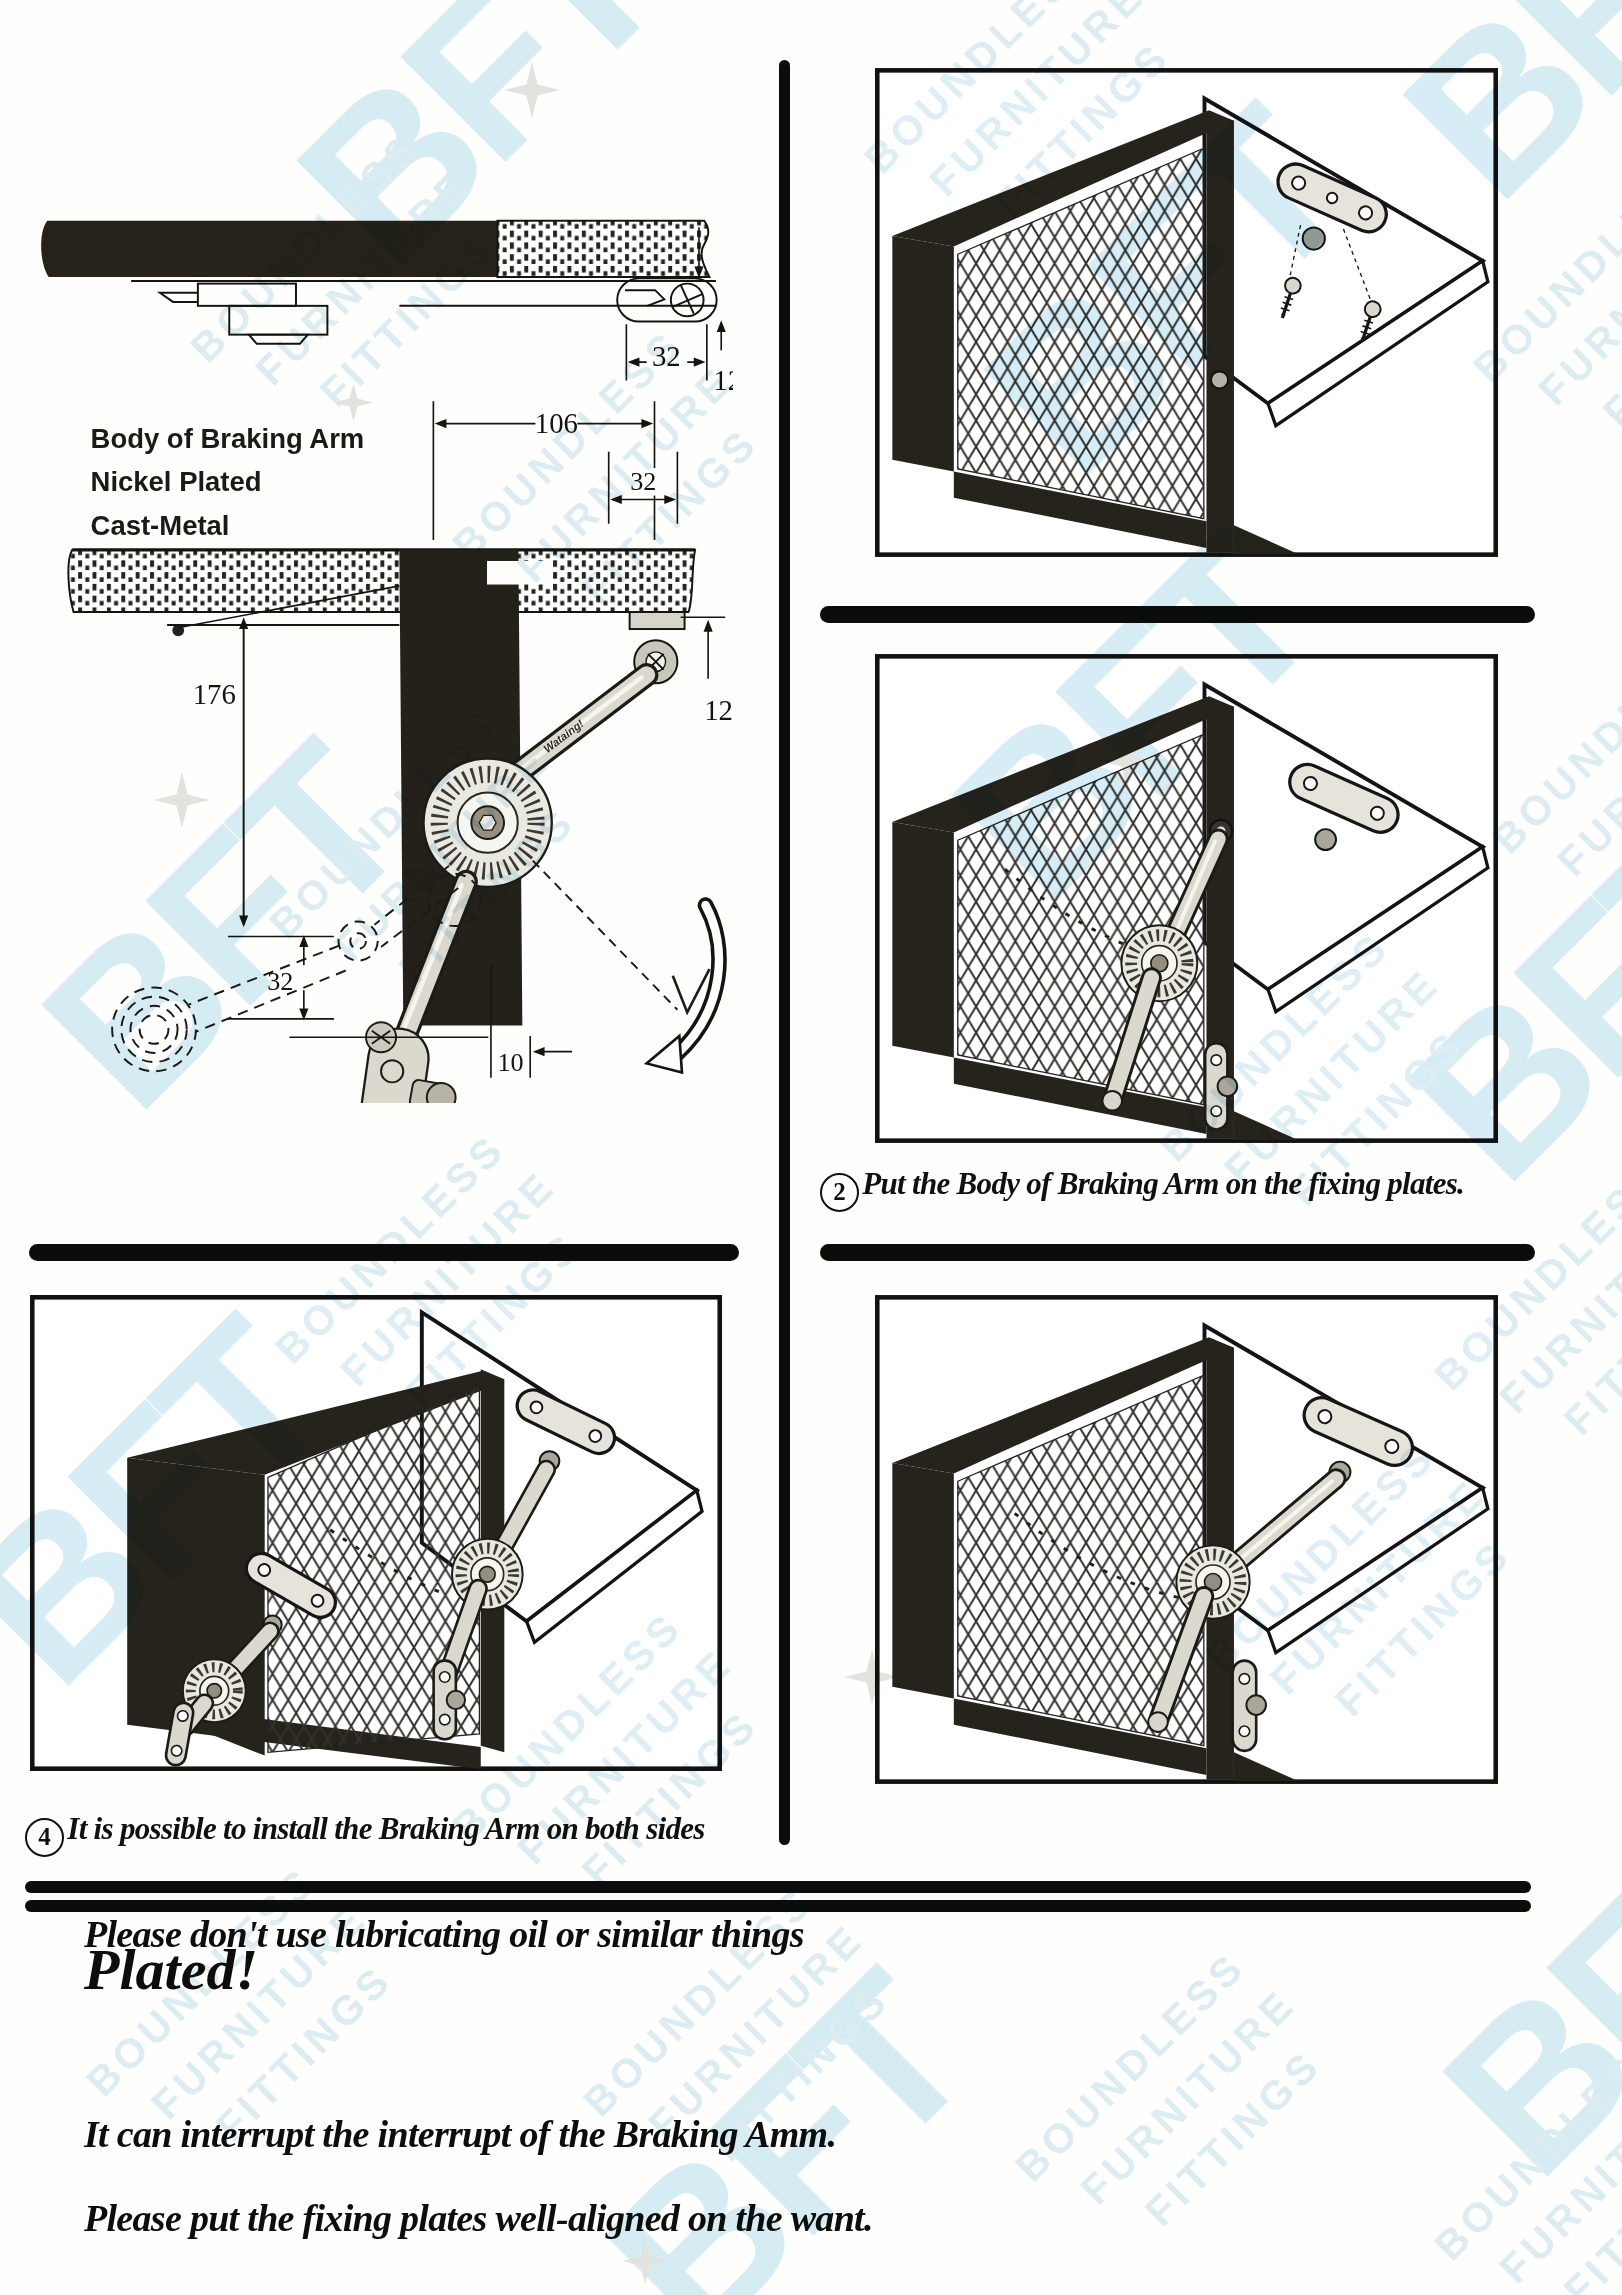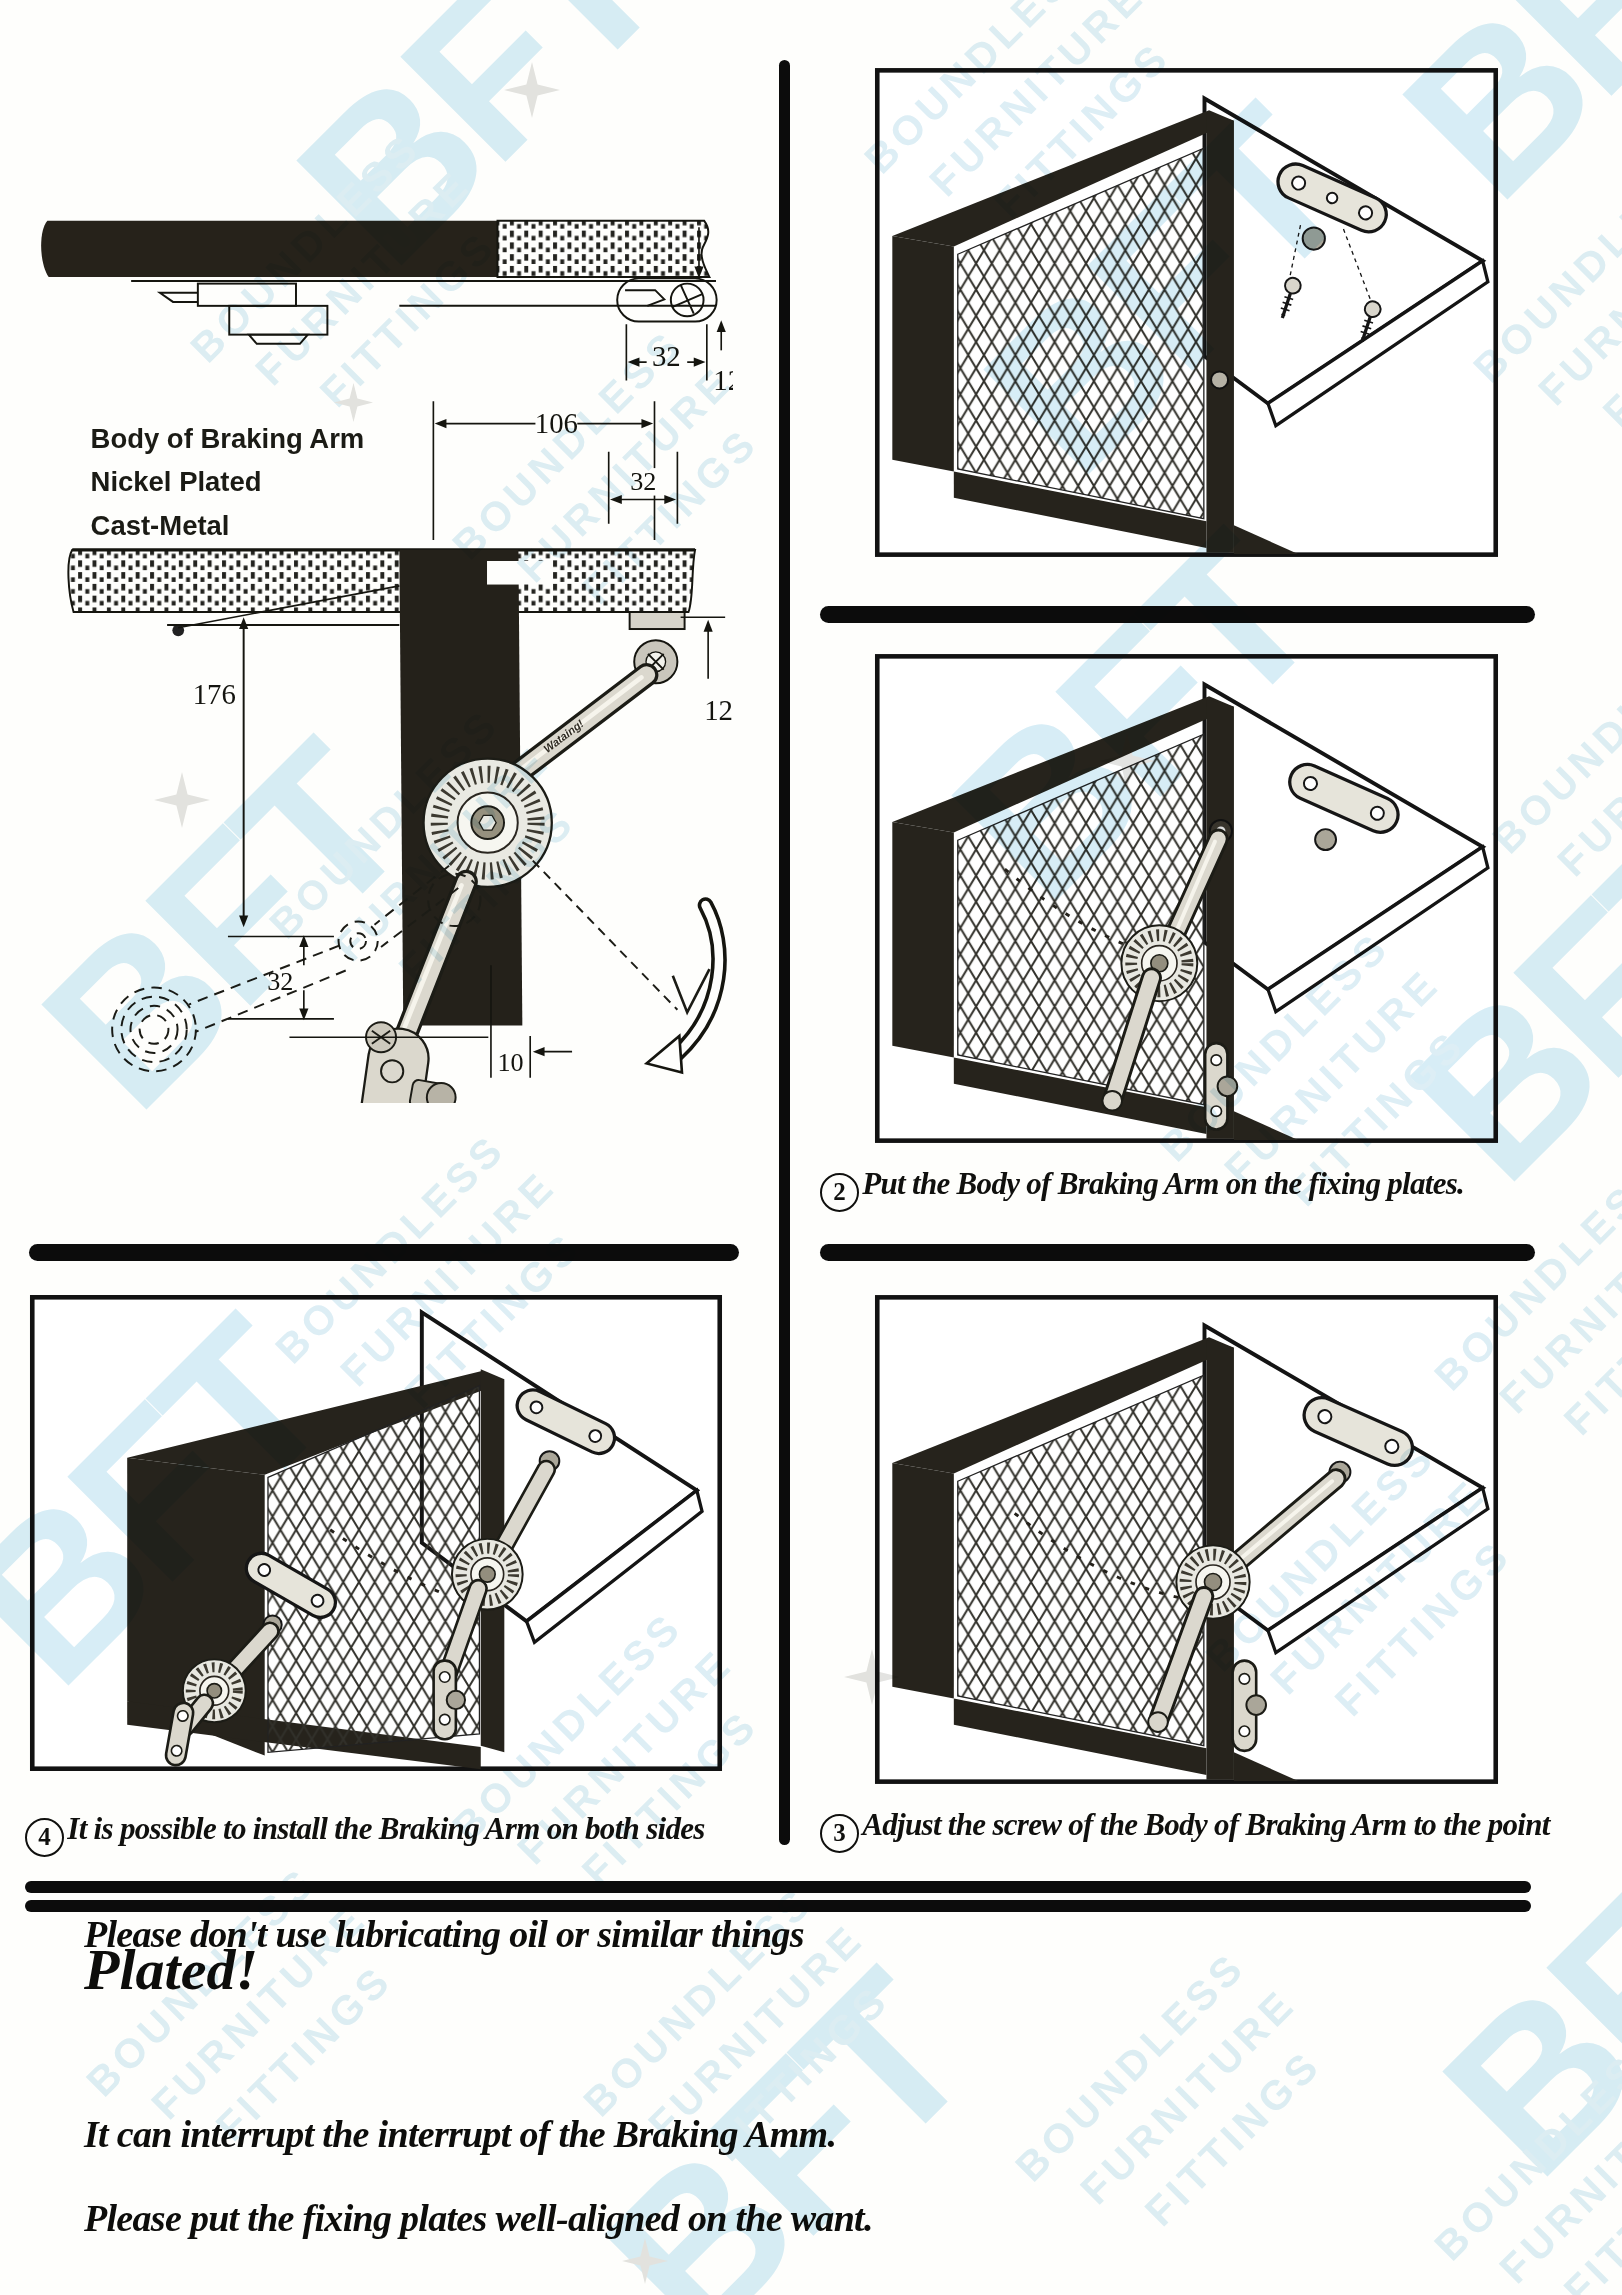--- a/index.html
+++ b/index.html
@@ -398,23 +398,20 @@
 
     <div class="caption" style="left:820px;top:1166px">
       <span class="cnum">2</span><span class="ctext">Put the Body of Braking Arm on the fixing plates.</span>
     </div>
     <div class="hbar" style="left:29.4px;top:1244px;width:710px"></div>
     <div class="hbar" style="left:820px;top:1244px;width:715px"></div>
 
     <div class="caption" style="left:25px;top:1811px">
       <span class="cnum">4</span><span class="ctext">It is possible to install the Braking Arm on both sides</span>
     </div>
-    <div class="caption" style="left:820px;top:1807px">
-      <span class="cnum">3</span><span class="ctext">Adjust the screw of the Body of Braking Arm to the point</span>
-    </div>
 
     <div class="hbar" style="left:25px;top:1881px;width:1506px;height:12.4px"></div>
     <div class="hbar" style="left:25px;top:1900px;width:1506px;height:12.4px"></div>
 
     <div>
       <div class="warn-title" style="left:84px;top:1936px">Plated!</div>
       <div class="warn-line" style="left:84px;top:1912px">Please don't use lubricating oil or similar things</div>
       <div class="warn-line" style="left:84px;top:2112px">It can interrupt the interrupt of the Braking Amm.</div>
       <div class="warn-line" style="left:84px;top:2196px">Please put the fixing plates well-aligned on the want.</div>
     </div>

